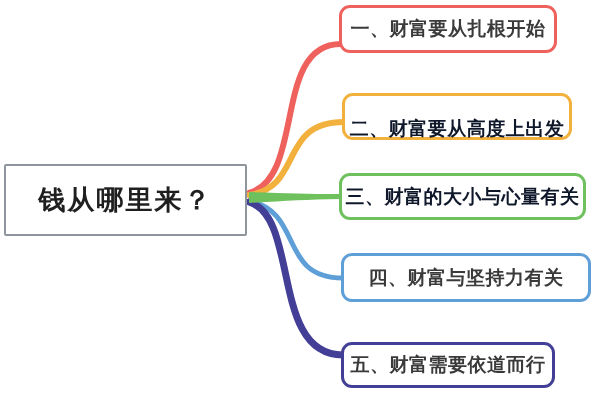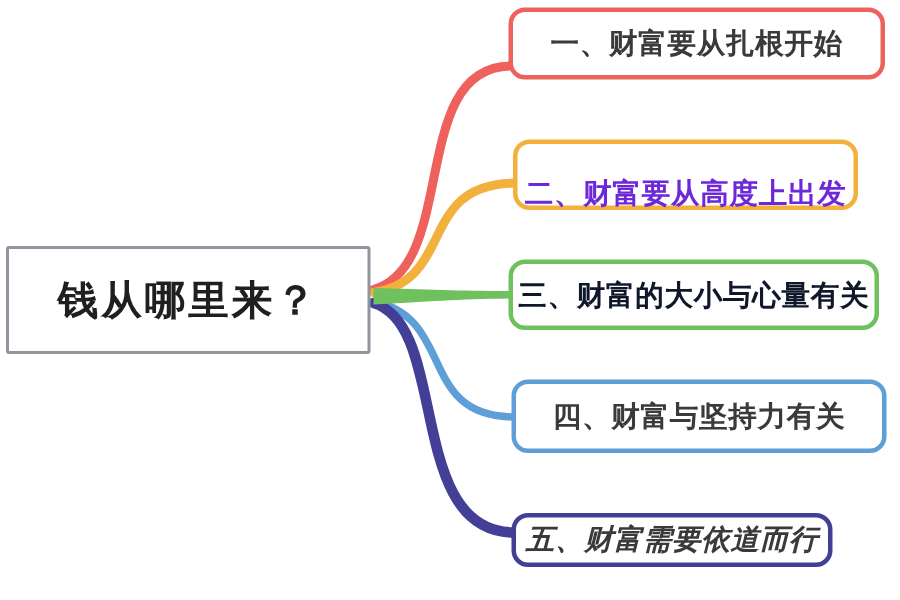--- a/index.html
+++ b/index.html
@@ -55,25 +55,25 @@
     border-width: 3px;
     border-style: solid;
     border-radius: 11px;
   }
   .branch-node span {
     font-size: 19px;
     font-weight: 700;
     letter-spacing: 0.5px;
     white-space: nowrap;
   }
-  .b1 { left: 339px; top: 5px;   width: 251px; height: 48px; }
+  .b1 { left: 339px; top: 5px;   width: 218px; height: 48px; }
   .b2 { left: 342px; top: 93px;  width: 230px; height: 47px; }
   .b3 { left: 339px; top: 173px; width: 247px; height: 47px; }
   .b4 { left: 341px; top: 253px; width: 250px; height: 49px; }
-  .b5 { left: 341px; top: 342px; width: 214px; height: 36px; font-style: italic; }
+  .b5 { left: 341px; top: 342px; width: 214px; height: 46px; }
 </style>
 </head>
 <body>
 
 <div class="canvas">
 
   <svg class="connectors" viewBox="0 0 600 400" xmlns="http://www.w3.org/2000/svg">
     <path class="link" stroke-width="6" d="M249,193 C306,177 272,44 341,44" stroke="#ee615c"></path>
     <path class="link" stroke-width="6" d="M249,195 C304,187 278,122 344,122" stroke="#f2b13c"></path>
     <path class="link" stroke-width="5" d="M249,201 C304,212 278,278 343,278" stroke="#5e9fd8"></path>
@@ -83,21 +83,21 @@
 
   <div class="node root-node" style="border-color: rgb(142, 149, 156);">
     <span style="color: rgb(31, 31, 31);">钱从哪里来？</span>
   </div>
 
   <div class="node branch-node b1" style="border-color: rgb(238, 97, 92);">
     <span style="color: rgb(58, 58, 58);">一、财富要从扎根开始</span>
   </div>
 
   <div class="node branch-node b2" style="border-color: rgb(242, 177, 60);">
-    <span style="color: #6d28d9; margin-top: 24px;">二、财富要从高度上出发</span>
+    <span style="color: #0f172a; margin-top: 24px;">二、财富要从高度上出发</span>
   </div>
 
   <div class="node branch-node b3" style="border-color: rgb(111, 193, 94);">
     <span style="color: #0f172a;">三、财富的大小与心量有关</span>
   </div>
 
   <div class="node branch-node b4" style="border-color: rgb(94, 159, 216);">
     <span style="color: rgb(58, 58, 58);">四、财富与坚持力有关</span>
   </div>
 

